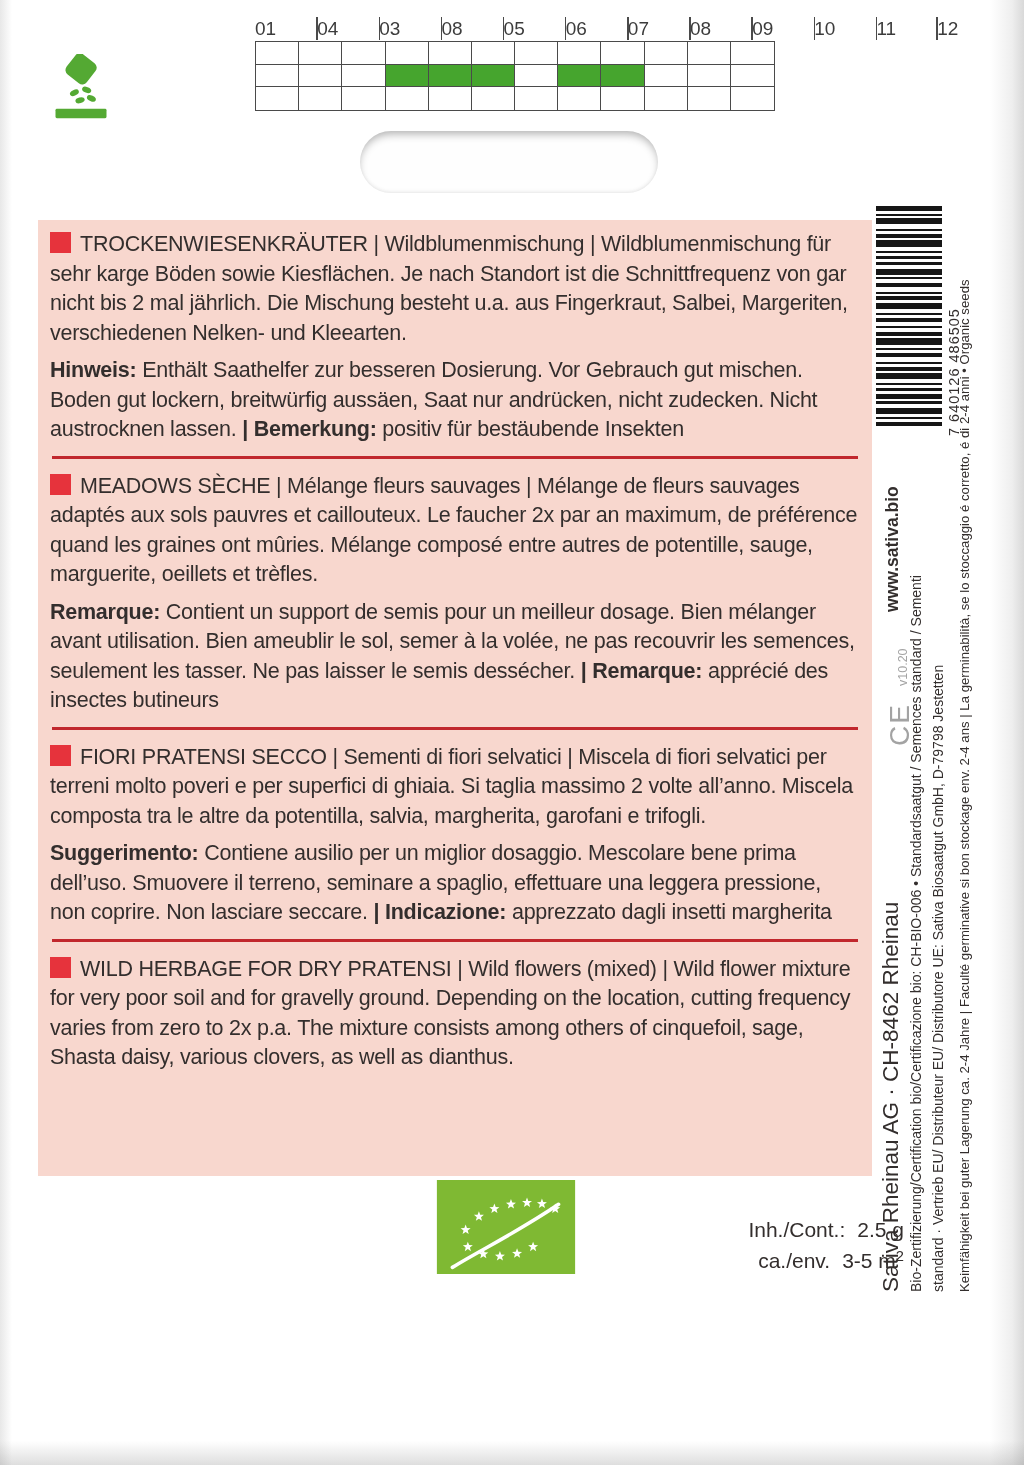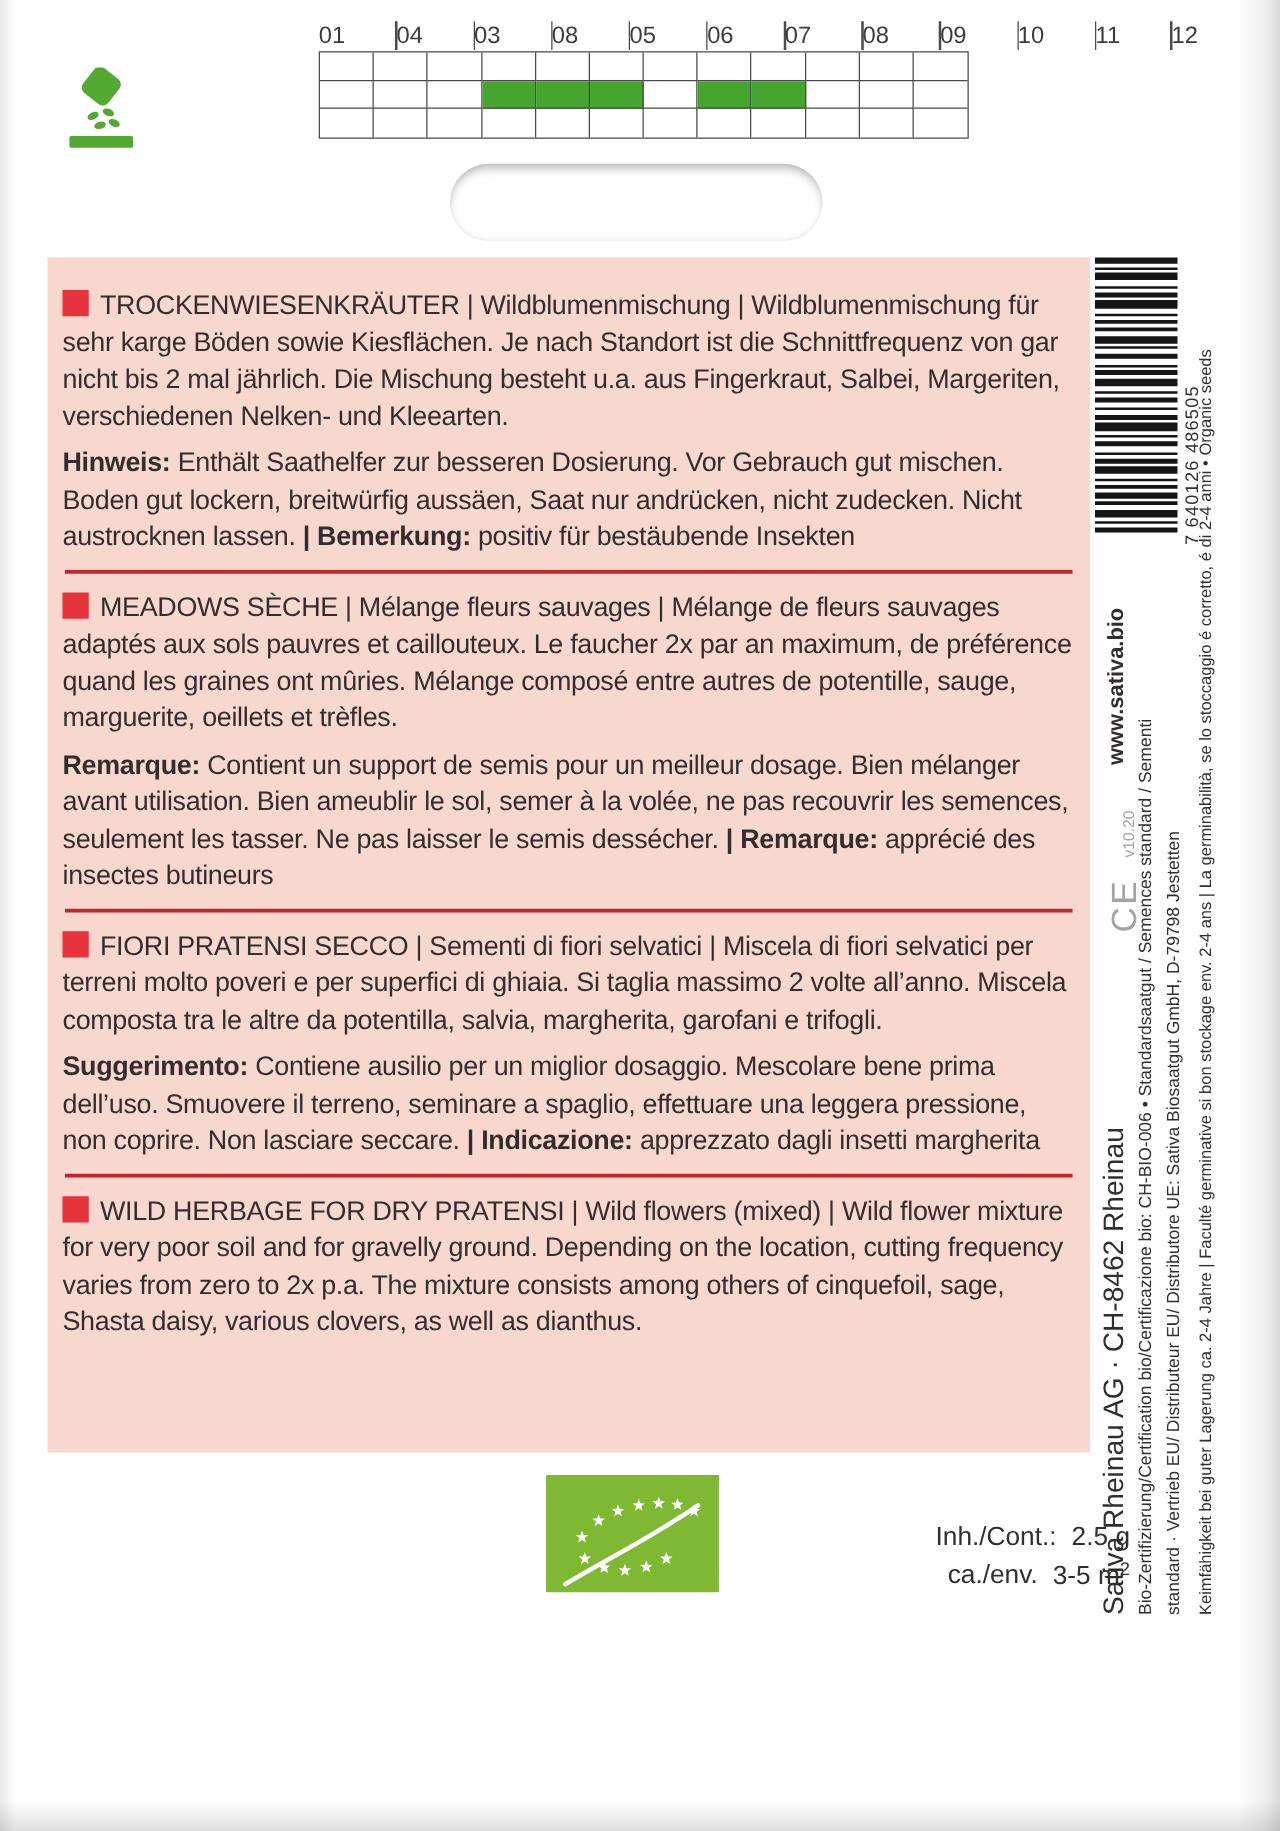--- a/index.html
+++ b/index.html
@@ -28,22 +28,22 @@
   .cal-c:nth-child(12n){border-right:none;}
   .cal-c:nth-last-child(-n+12){border-bottom:none;}
   .cal-c.on{background:#46a52e;}
 
   
   .euro-slot{position:absolute;left:360px;top:131px;width:298px;height:62px;border-radius:32px;
     background:#fefefe;
     box-shadow:inset 0 5px 8px -2px rgba(0,0,0,.30),inset 0 -3px 5px -3px rgba(0,0,0,.12),0 1px 1px rgba(255,255,255,.9);}
 
   
-  .pink{position:absolute;left:38px;top:206px;width:834px;height:956px;background:#f8d7ce;
-        padding:15px 12px;box-sizing:border-box;
+  .pink{position:absolute;left:38px;top:220px;width:834px;height:956px;background:#f8d7ce;
+        padding:1px 12px;box-sizing:border-box;
         font-size:21.5px;line-height:29.5px;letter-spacing:-0.25px;}
   .pink p{margin:0;}
   .pink .p2{margin-top:8px;}
   .lang{padding:9px 0 7px;}
   .sq{display:inline-block;width:21px;height:21px;background:#e6333c;margin-right:9px;vertical-align:-2px;}
   .pink b{font-weight:700;}
   .rule{height:3px;background:#c1272d;margin:4px 2px;}
 
   
   .eu-logo{position:absolute;left:436px;top:1180px;width:140px;height:94px;}

